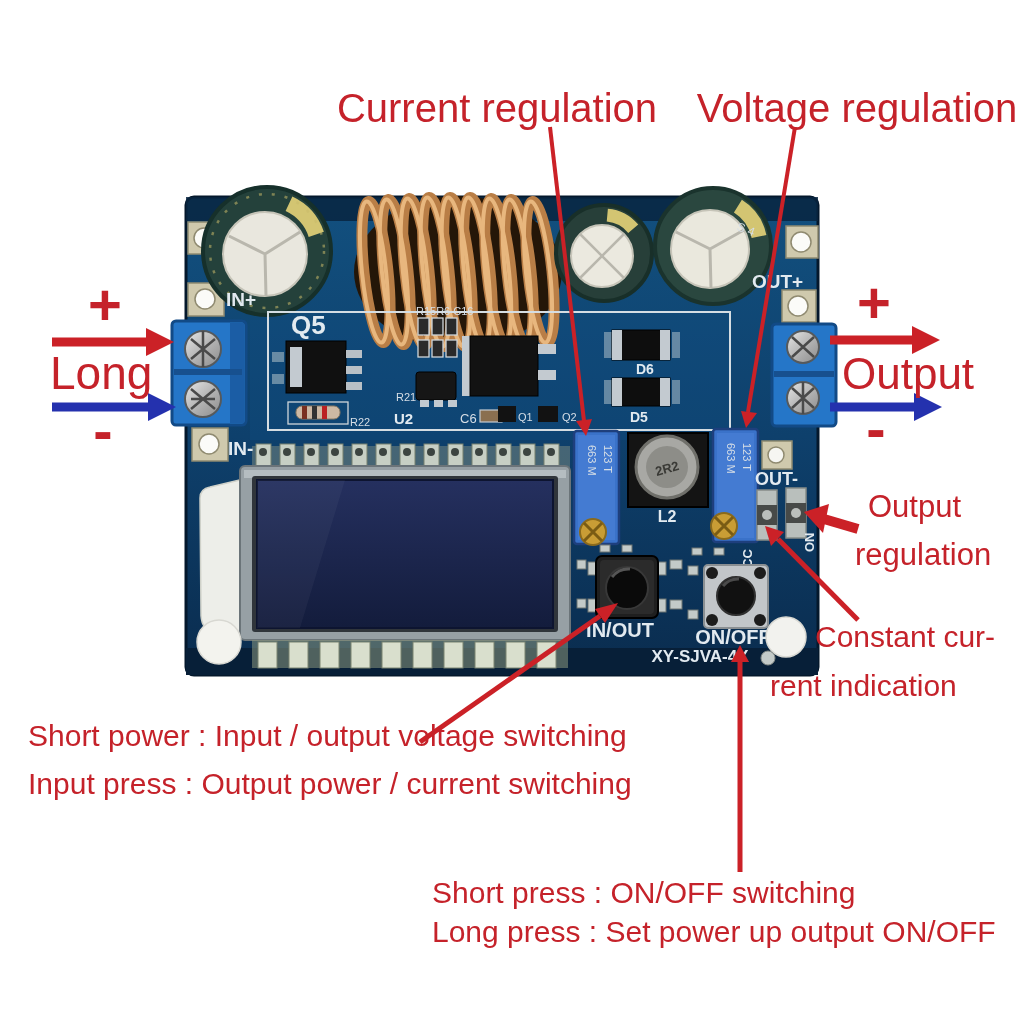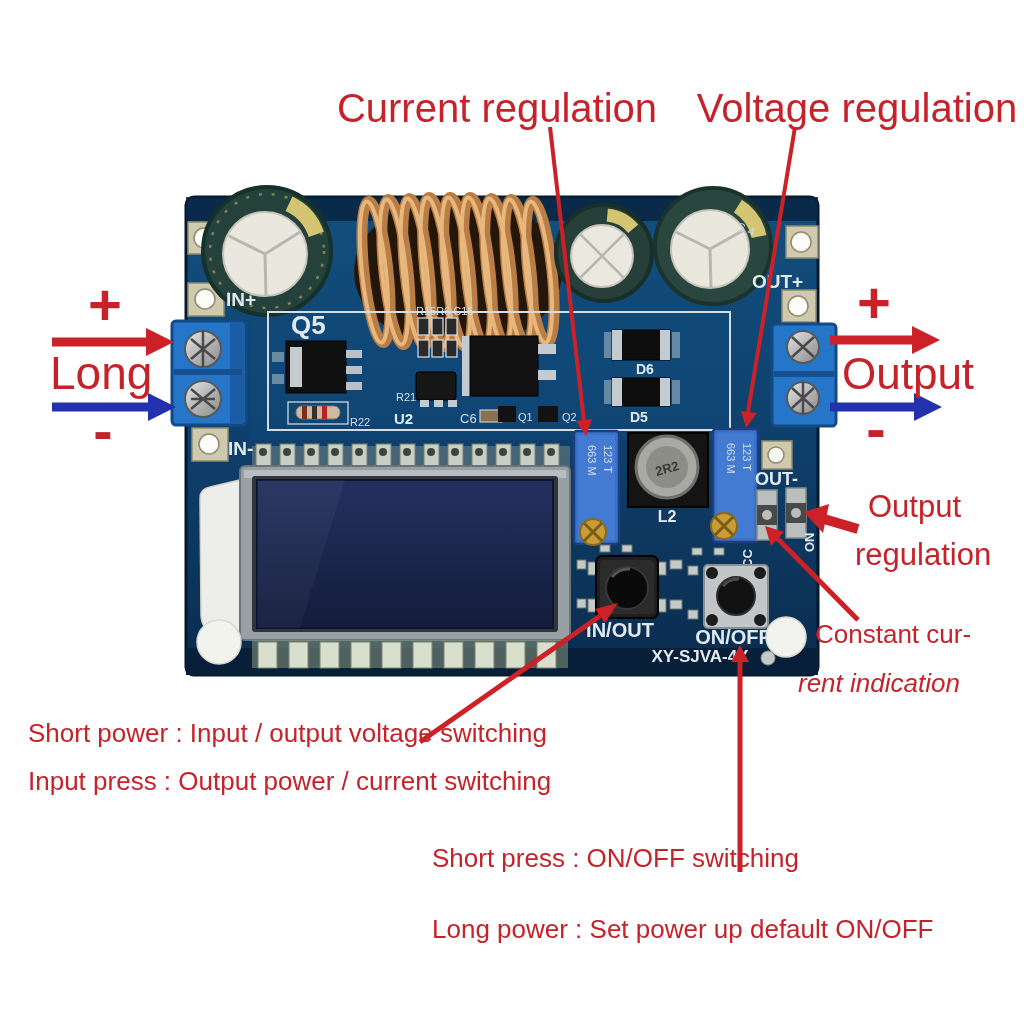--- a/index.html
+++ b/index.html
@@ -4,21 +4,21 @@
 <style>
   html,body{margin:0;padding:0;background:#ffffff;}
   .stage{position:relative;width:1024px;height:1024px;background:#ffffff;overflow:hidden;
          font-family:"Liberation Sans",sans-serif;}
   .lbl{position:absolute;color:#c5222a;white-space:nowrap;line-height:1.15;
        font-family:"Liberation Sans",sans-serif;}
   .ctr{transform:translateX(-50%);}
   .big{font-size:40px;}
   .sign{font-size:58px;font-weight:bold;}
   .io{font-size:46px;}
-  .med{font-size:26px;}
+  .med{font-size:30px;}
   svg{position:absolute;left:0;top:0;}
   .ss{font-family:"Liberation Sans",sans-serif;fill:#e2eaf0;font-weight:bold;}
   .ss2{font-family:"Liberation Sans",sans-serif;fill:#d6dee6;}
 </style>
 </head>
 <body>
 
 <div class="stage">
 
 <svg width="1024" height="1024" viewBox="0 0 1024 1024">
@@ -375,21 +375,21 @@
 <div class="lbl sign ctr" style="left:103px;top:398px;">-</div>
 
 <div class="lbl sign ctr" style="left:874px;top:270px;">+</div>
 <div class="lbl io" style="left:842px;top:349px;font-size:44px;">Output</div>
 <div class="lbl sign ctr" style="left:876px;top:396px;">-</div>
 
 <div class="lbl" style="left:868px;top:489px;font-size:31px;">Output</div>
 <div class="lbl" style="left:855px;top:537px;font-size:31px;">regulation</div>
 
 <div class="lbl med" style="left:815px;top:620px;">Constant cur-</div>
-<div class="lbl med" style="left:798px;top:669px;font-style:italic;">rent indication</div>
+<div class="lbl med" style="left:770px;top:669px;">rent indication</div>
 
 <div class="lbl med" style="left:28px;top:719px;">Short power : Input / output voltage switching</div>
 <div class="lbl med" style="left:28px;top:767px;">Input press : Output power / current switching</div>
 
-<div class="lbl med" style="left:432px;top:844px;">Short press : ON/OFF switching</div>
-<div class="lbl med" style="left:432px;top:915px;">Long power : Set power up default ON/OFF</div>
+<div class="lbl med" style="left:432px;top:876px;">Short press : ON/OFF switching</div>
+<div class="lbl med" style="left:432px;top:915px;">Long press : Set power up output ON/OFF</div>
 
 </div>
 
 </body></html>

